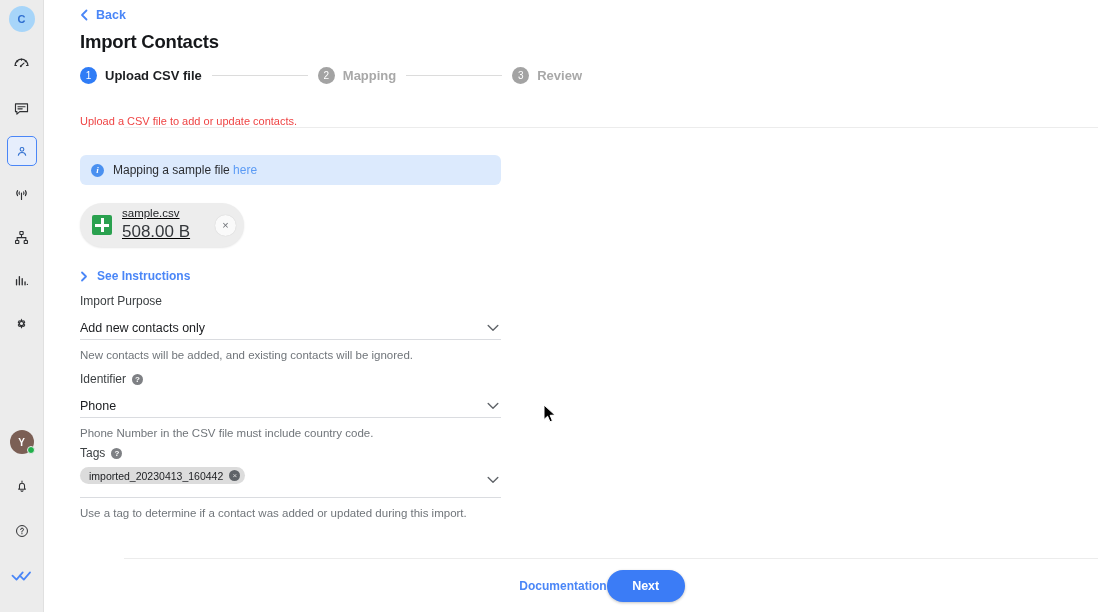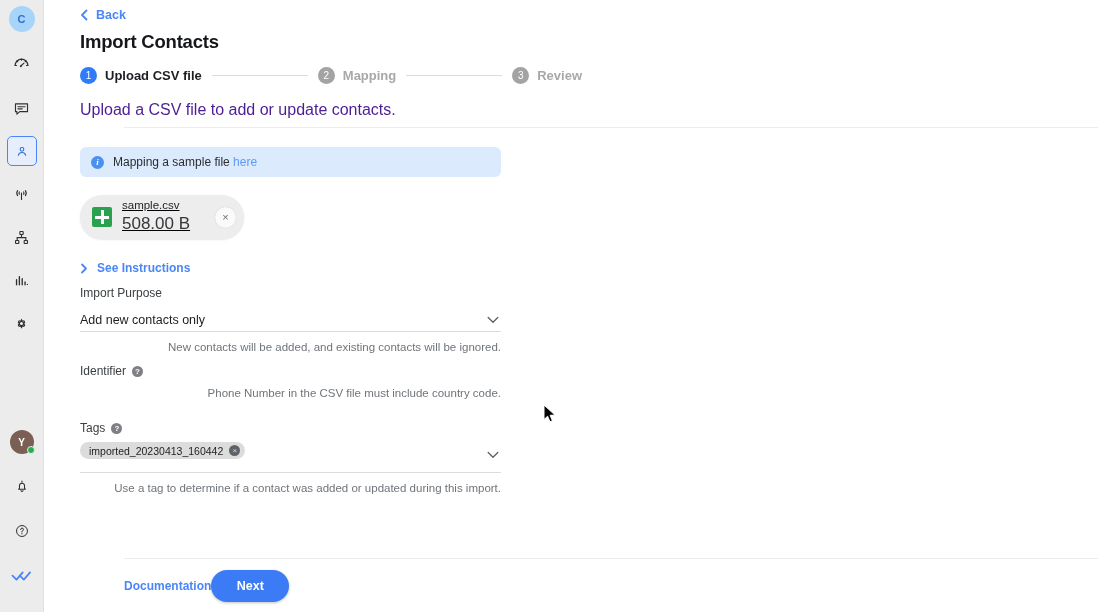--- a/index.html
+++ b/index.html
@@ -91,21 +91,21 @@
     font-size: 10px; color: #fff;
     display: flex; align-items: center; justify-content: center;
     flex: 0 0 17px;
   }
   .step-num.on { background: #2f7cf6; }
   .step-num.off { background: #a3a3a3; }
   .step-label { font-size: 13px; font-weight: 700; color: #1c1e21; white-space: nowrap; }
   .step-label.off { color: #a8a8a8; font-weight: 600; }
   .step-line { width: 96px; height: 1px; background: #dcdcdc; margin: 0 10px; }
 
-  .subtitle { font-size: 16px; color: #4c1d95; margin-top: 17px; }
+  .subtitle { font-size: 11px; color: #ef4444; margin-top: 31px; }
 
   .hr-full {
     position: absolute; left: 80px; right: 0; top: 127px;
     height: 1px; background: #ececec;
   }
 
   
   .info-banner {
     margin-top: 28px;
     width: 421px; height: 30px;
@@ -156,21 +156,21 @@
 
   
   .see-instructions {
     margin-top: 22px; display: flex; align-items: center; gap: 9px;
     width: fit-content; cursor: pointer;
   }
   .see-instructions .chev { color: #4a86f7; display: flex; }
   .see-instructions .lbl { font-size: 12px; font-weight: 700; color: #4a86f7; }
 
   
-  .field { margin-top: 11px; width: 421px; text-align: right; }
+  .field { margin-top: 11px; width: 421px; }
   .field-label {
     font-size: 12px; color: #3c4043;
     display: flex; align-items: center; gap: 6px;
   }
   .help-icon {
     width: 11px; height: 11px; border-radius: 50%;
     background: #7e8084; color: #fff;
     font-size: 8px; font-weight: 700;
     display: flex; align-items: center; justify-content: center;
     cursor: pointer;
@@ -198,21 +198,21 @@
     background: #5f6368; color: #dcdcdc;
     font-size: 8px; line-height: 1;
     display: flex; align-items: center; justify-content: center;
     cursor: pointer;
   }
 
   
   .footer-hr { position: absolute; left: 80px; right: 0; bottom: 53px; height: 1px; background: #ececec; }
   .footer {
     position: absolute; left: 80px; right: 18px; bottom: 0; height: 53px;
-    display: flex; align-items: center; justify-content: flex-start;
+    display: flex; align-items: center; justify-content: center;
   }
   .doc-link { font-size: 12px; color: #4a86f7; font-weight: 600; cursor: pointer; }
   .next-btn {
     width: 78px; height: 32px; border-radius: 16px;
     background: #3b7cf6; color: #fff;
     font-size: 12.5px; font-weight: 600;
     display: flex; align-items: center; justify-content: center;
     border: none; cursor: pointer;
     box-shadow: 0 1px 3px rgba(0,0,0,.24);
     font-family: "Liberation Sans", sans-serif;
@@ -413,24 +413,32 @@
           </span>
         </div>
         <div class="field-hint">New contacts will be added, and existing contacts will be ignored.</div>
       </div>
 
       <div class="field" style="">
         <div class="field-label">
           <span>Identifier</span>
           <span class="help-icon">?</span>
         </div>
+        <div class="select">
+          <span class="select-value">Phone</span>
+          <span class="chev-d">
+            <svg width="12" height="8" viewBox="0 0 12 8" fill="none" stroke="currentColor" stroke-width="1.4" stroke-linecap="round" stroke-linejoin="round">
+              <path d="M1.2 1.6 6 6.2l4.8-4.6"></path>
+            </svg>
+          </span>
+        </div>
         <div class="field-hint">Phone Number in the CSV file must include country code.</div>
       </div>
 
-      <div class="field" style="margin-top:22px;">
+      <div class="field" style="margin-top:7px;">
         <div class="field-label">
           <span>Tags</span>
           <span class="help-icon">?</span>
         </div>
         <div class="select tags">
           <span class="tag-chip">
             <span>imported_20230413_160442</span>
             <span class="tag-x">×</span>
           </span>
           <span class="chev-d">

